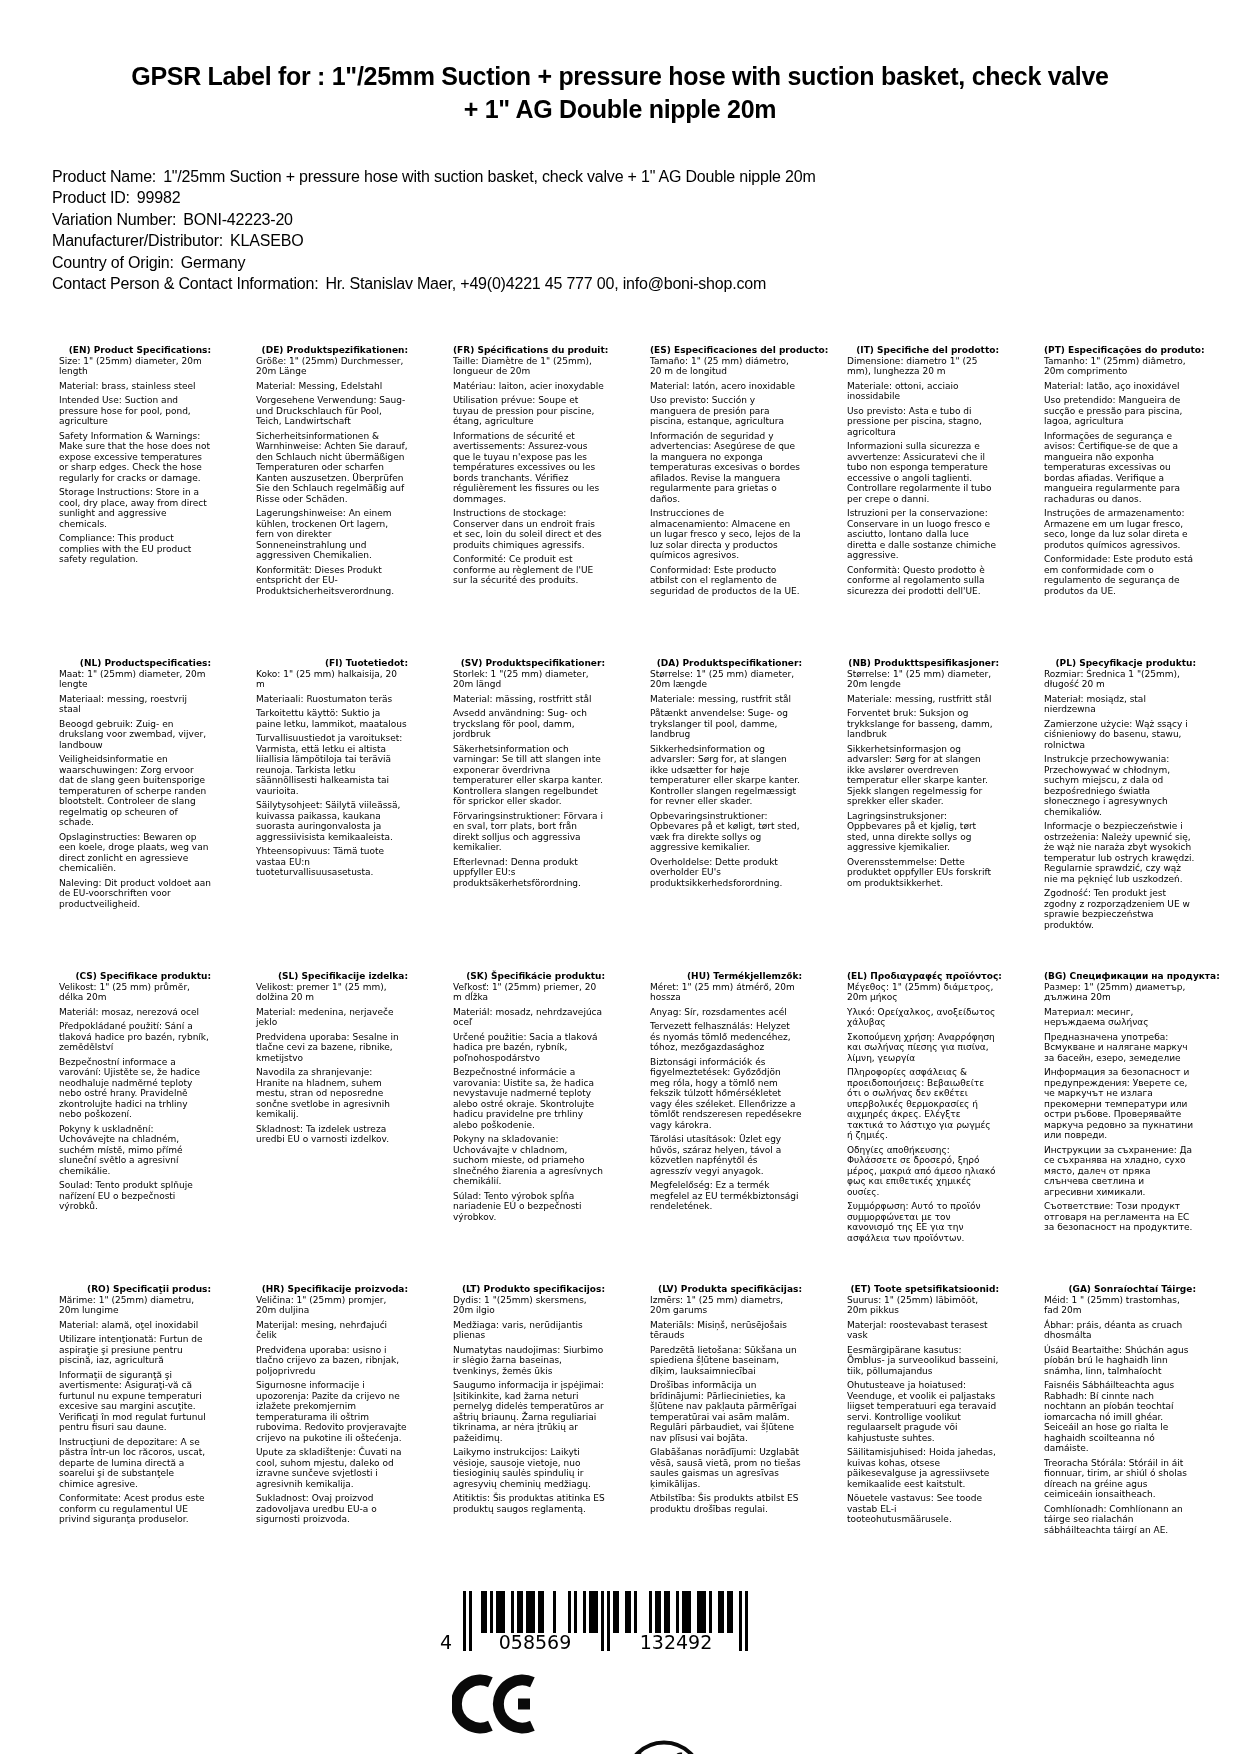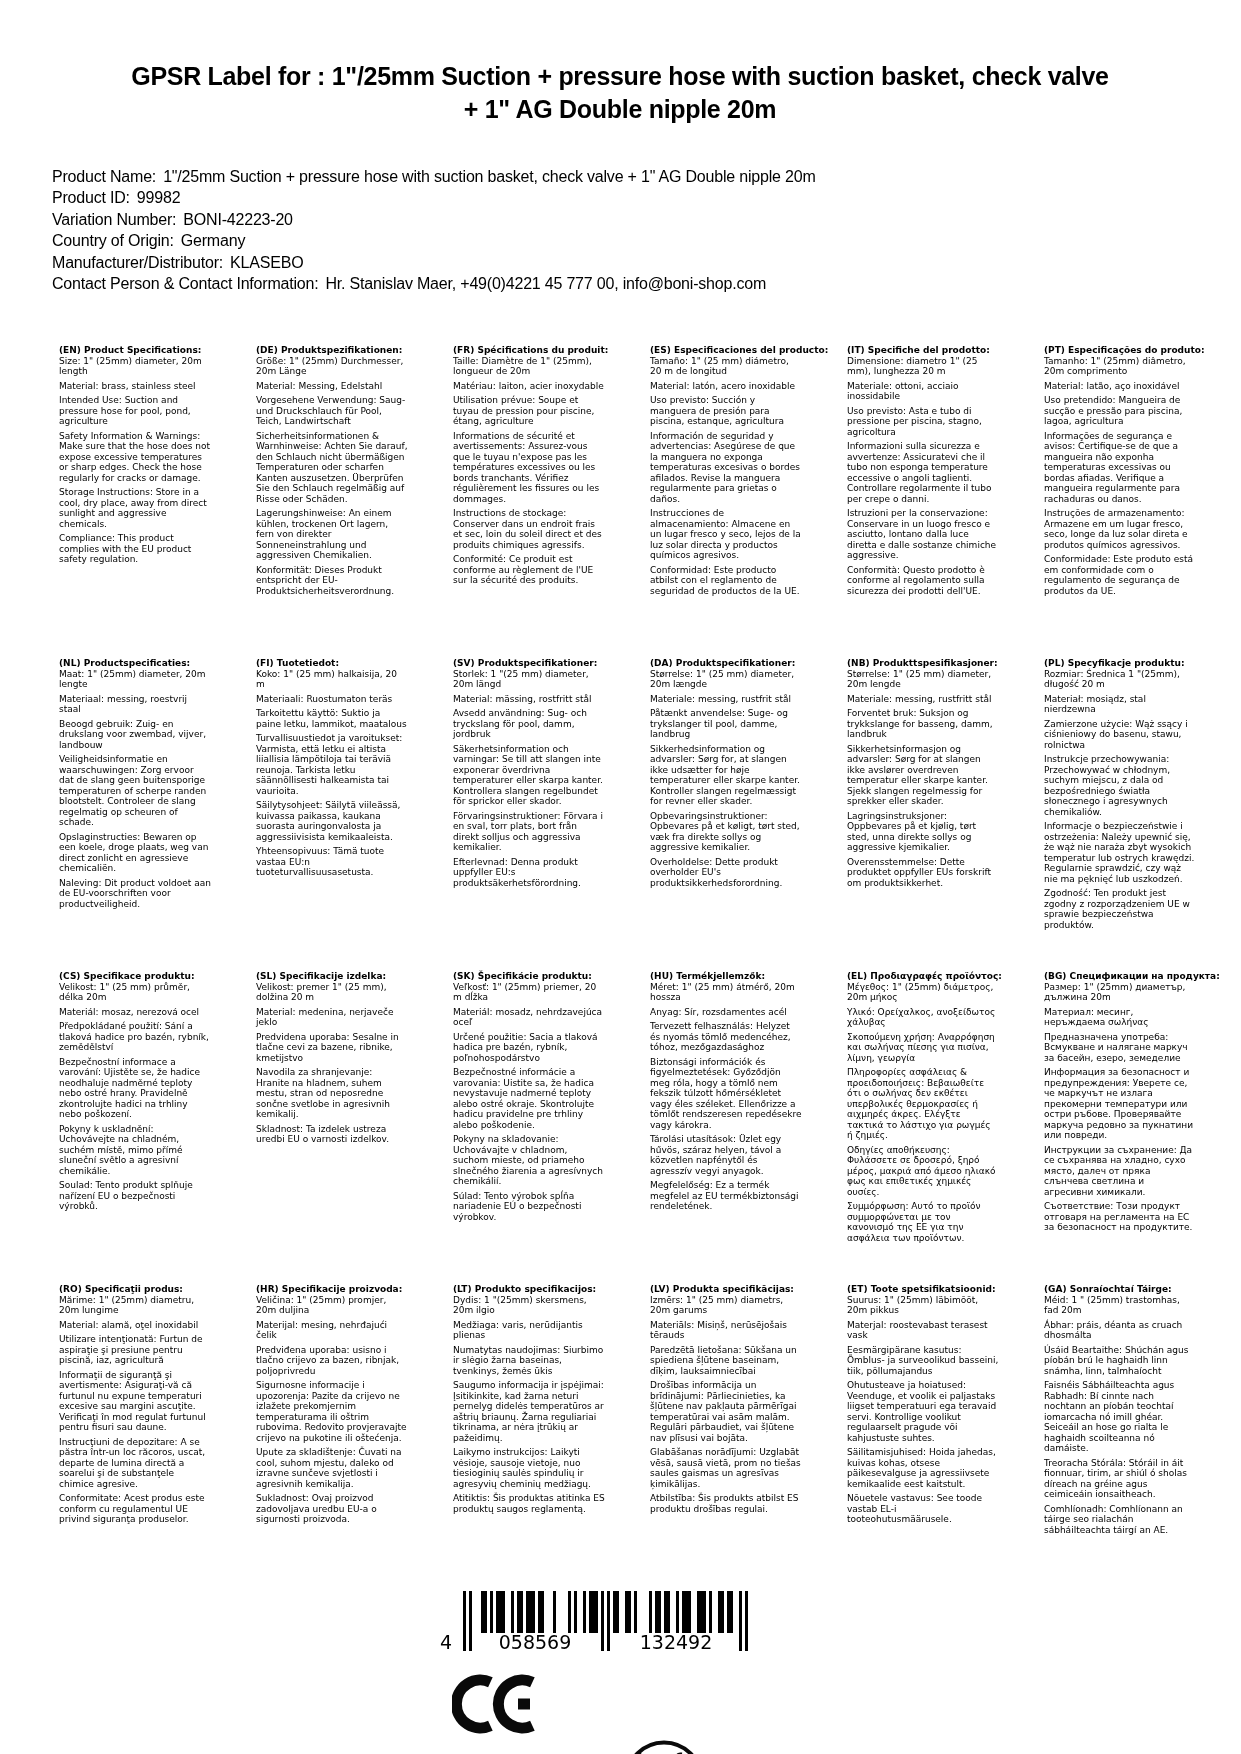--- a/index.html
+++ b/index.html
@@ -19,40 +19,40 @@
     letter-spacing:-0.2px;
   }
   .pi-row .pi-label{font-weight:normal;margin-right:7px;}
   .lang-grid{
     position:absolute;left:59px;top:345px;
     display:grid;grid-template-columns:repeat(6,152px);column-gap:45px;
     grid-auto-rows:313px;
     font-size:9px;line-height:10.5px;
   }
   .lang-block{overflow:visible;}
-  .lang-header{font-weight:bold;white-space:nowrap;margin:0;}
+  .lang-header{font-weight:bold;white-space:nowrap;margin:0;text-align:right;}
   .lang-p{margin:0 0 4px 0;}
   .barcode-wrap{position:absolute;left:436px;top:1591px;}
   .ce-wrap{position:absolute;left:452px;top:1668px;}
   .age-wrap{position:absolute;left:622px;top:1738px;}
   svg{display:block;}
 </style>
 </head>
 <body>
 
 <div class="page">
 
   <div class="title">GPSR Label for : 1"/25mm Suction + pressure hose with suction basket, check valve + 1" AG Double nipple 20m</div>
 
   <div class="product-info" id="productInfo">
       <div class="pi-row"><span class="pi-label">Product Name:</span><span>1"/25mm Suction + pressure hose with suction basket, check valve + 1" AG Double nipple 20m</span></div>
       <div class="pi-row"><span class="pi-label">Product ID:</span><span>99982</span></div>
       <div class="pi-row"><span class="pi-label">Variation Number:</span><span>BONI-42223-20</span></div>
+      <div class="pi-row"><span class="pi-label">Manufacturer/Distributor:</span><span>KLASEBO</span></div>
       <div class="pi-row"><span class="pi-label">Country of Origin:</span><span>Germany</span></div>
-      <div class="pi-row"><span class="pi-label">Manufacturer/Distributor:</span><span>KLASEBO</span></div>
       <div class="pi-row"><span class="pi-label">Contact Person &amp; Contact Information:</span><span>Hr. Stanislav Maer, +49(0)4221 45 777 00, info@boni-shop.com</span></div>
     </div>
 
   <div class="lang-grid" id="langGrid">
       <div class="lang-block">
         <div class="lang-header">(EN) Product Specifications:</div>
         <p class="lang-p">Size: 1" (25mm) diameter, 20m length</p>
         <p class="lang-p">Material: brass, stainless steel</p>
         <p class="lang-p">Intended Use: Suction and pressure hose for pool, pond, agriculture</p>
         <p class="lang-p">Safety Information &amp; Warnings: Make sure that the hose does not expose excessive temperatures or sharp edges. Check the hose regularly for cracks or damage.</p>

